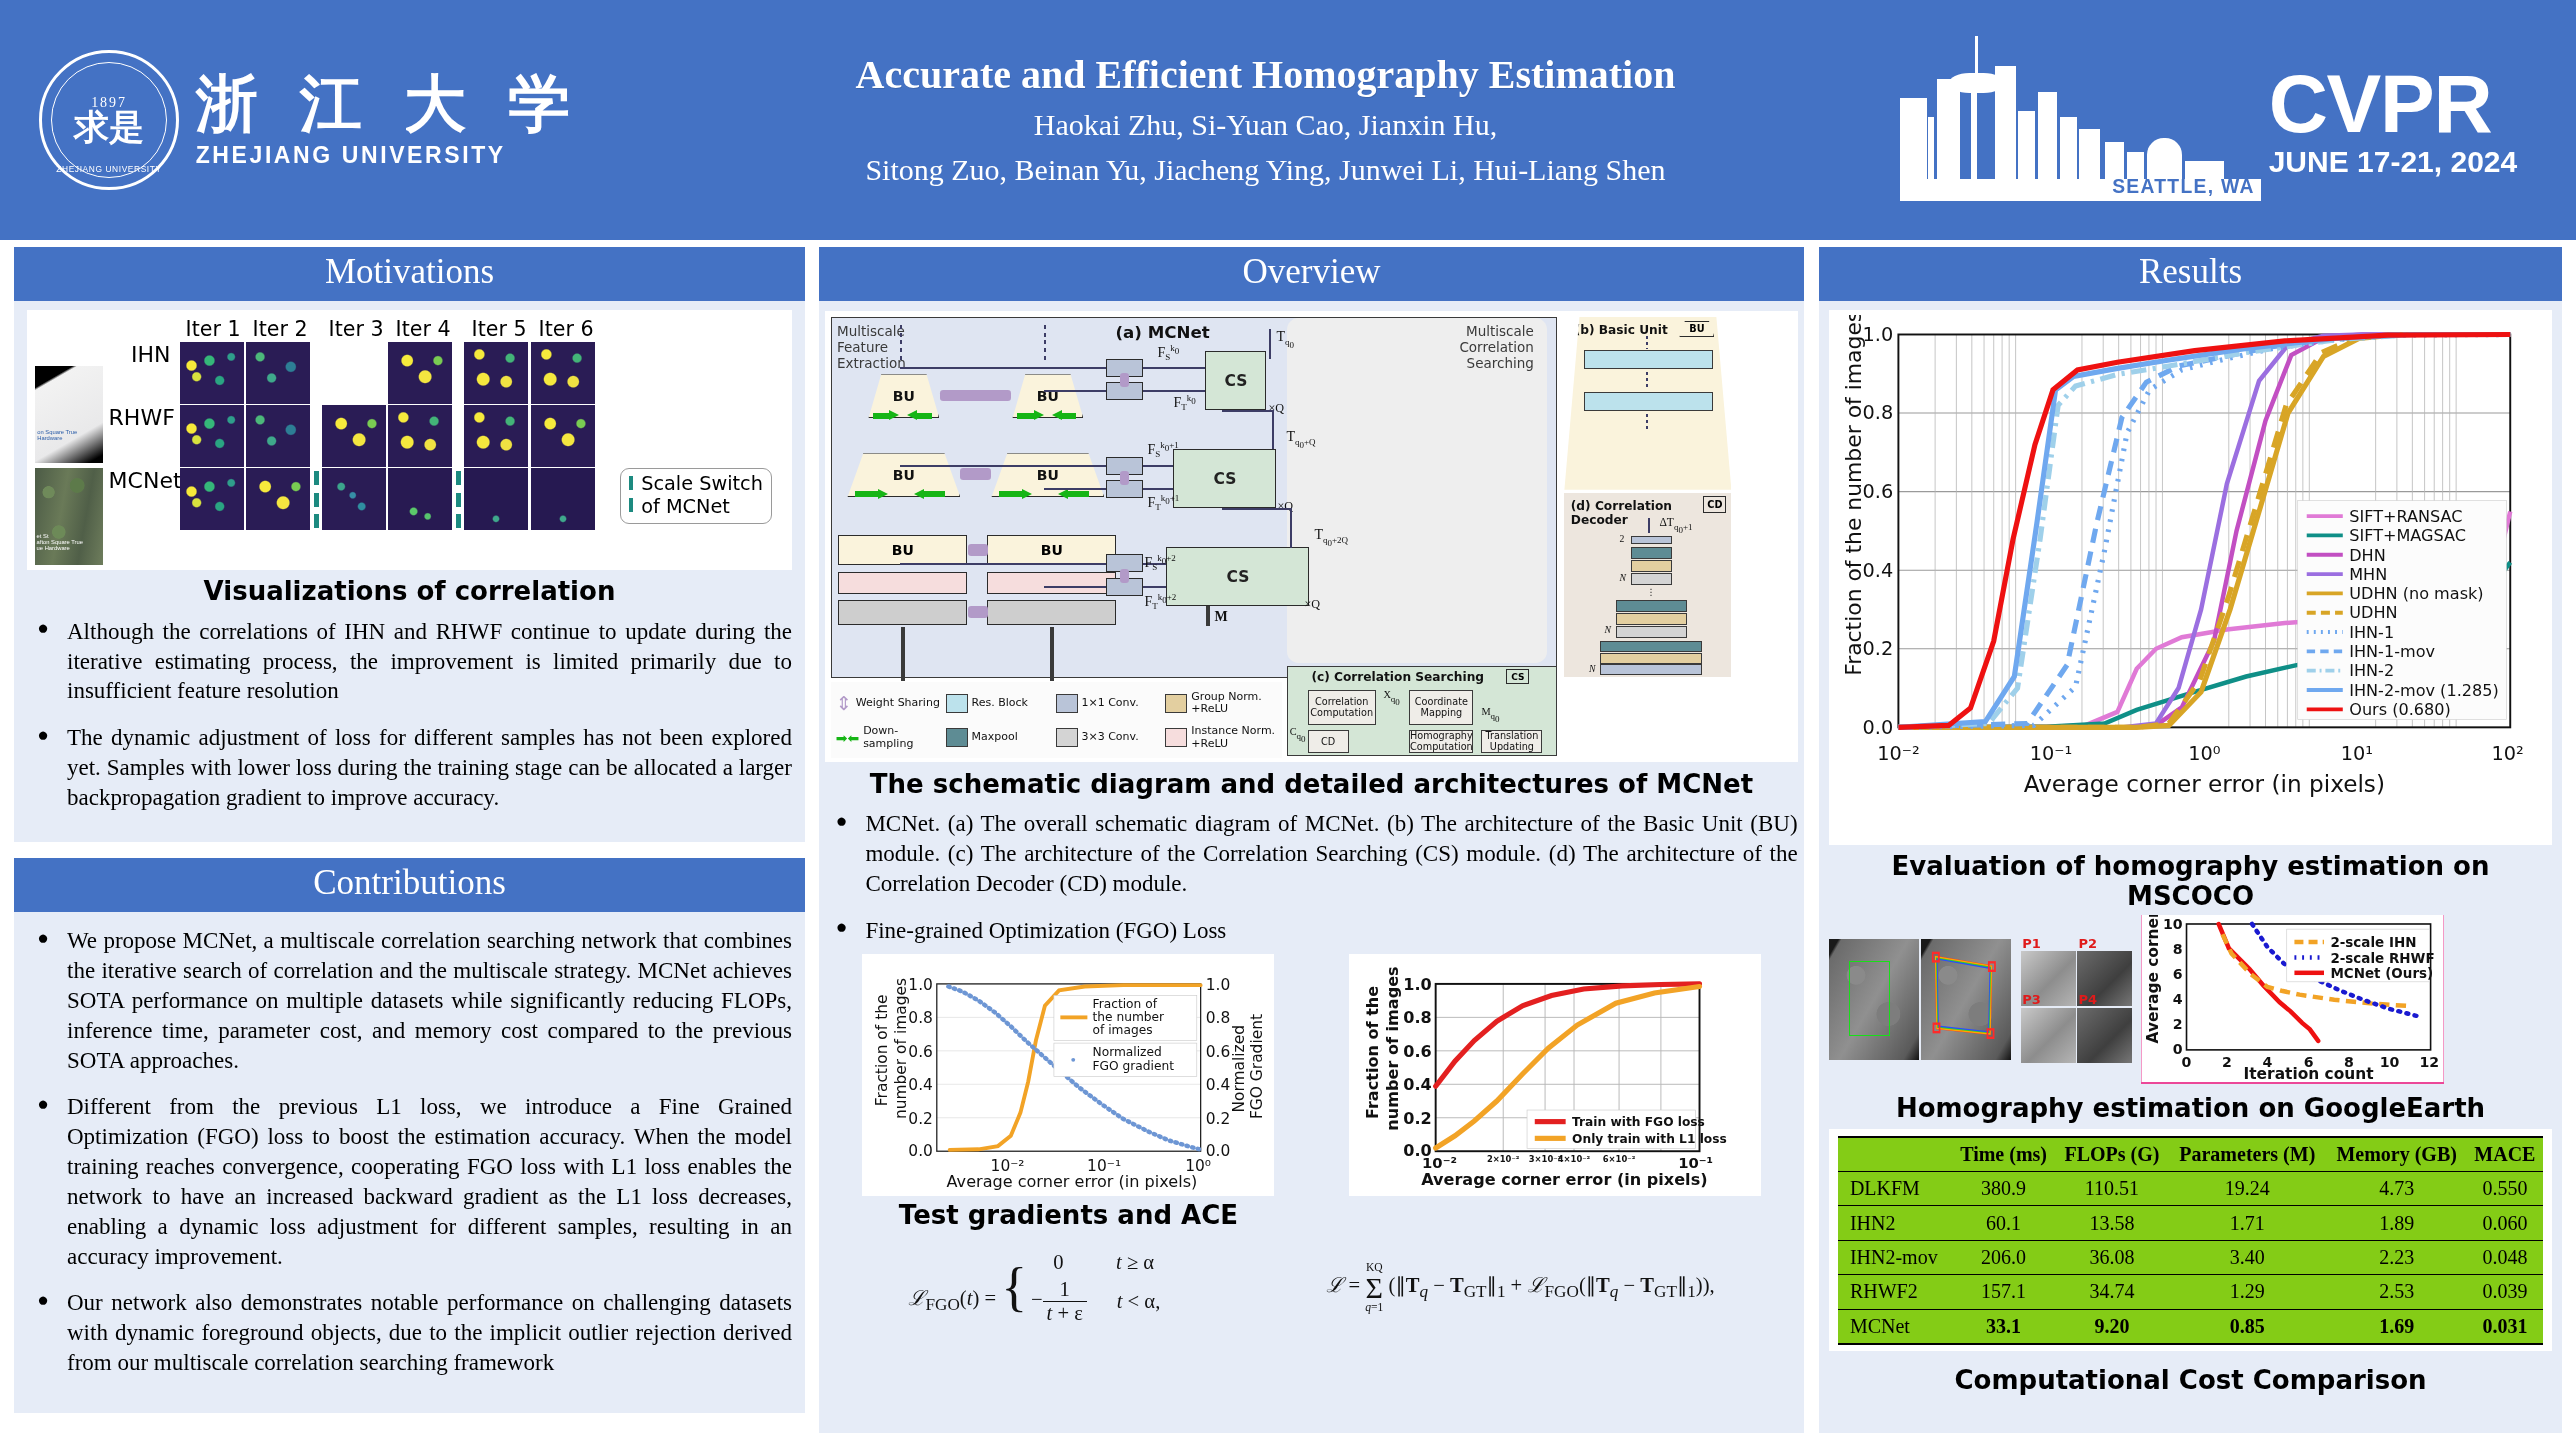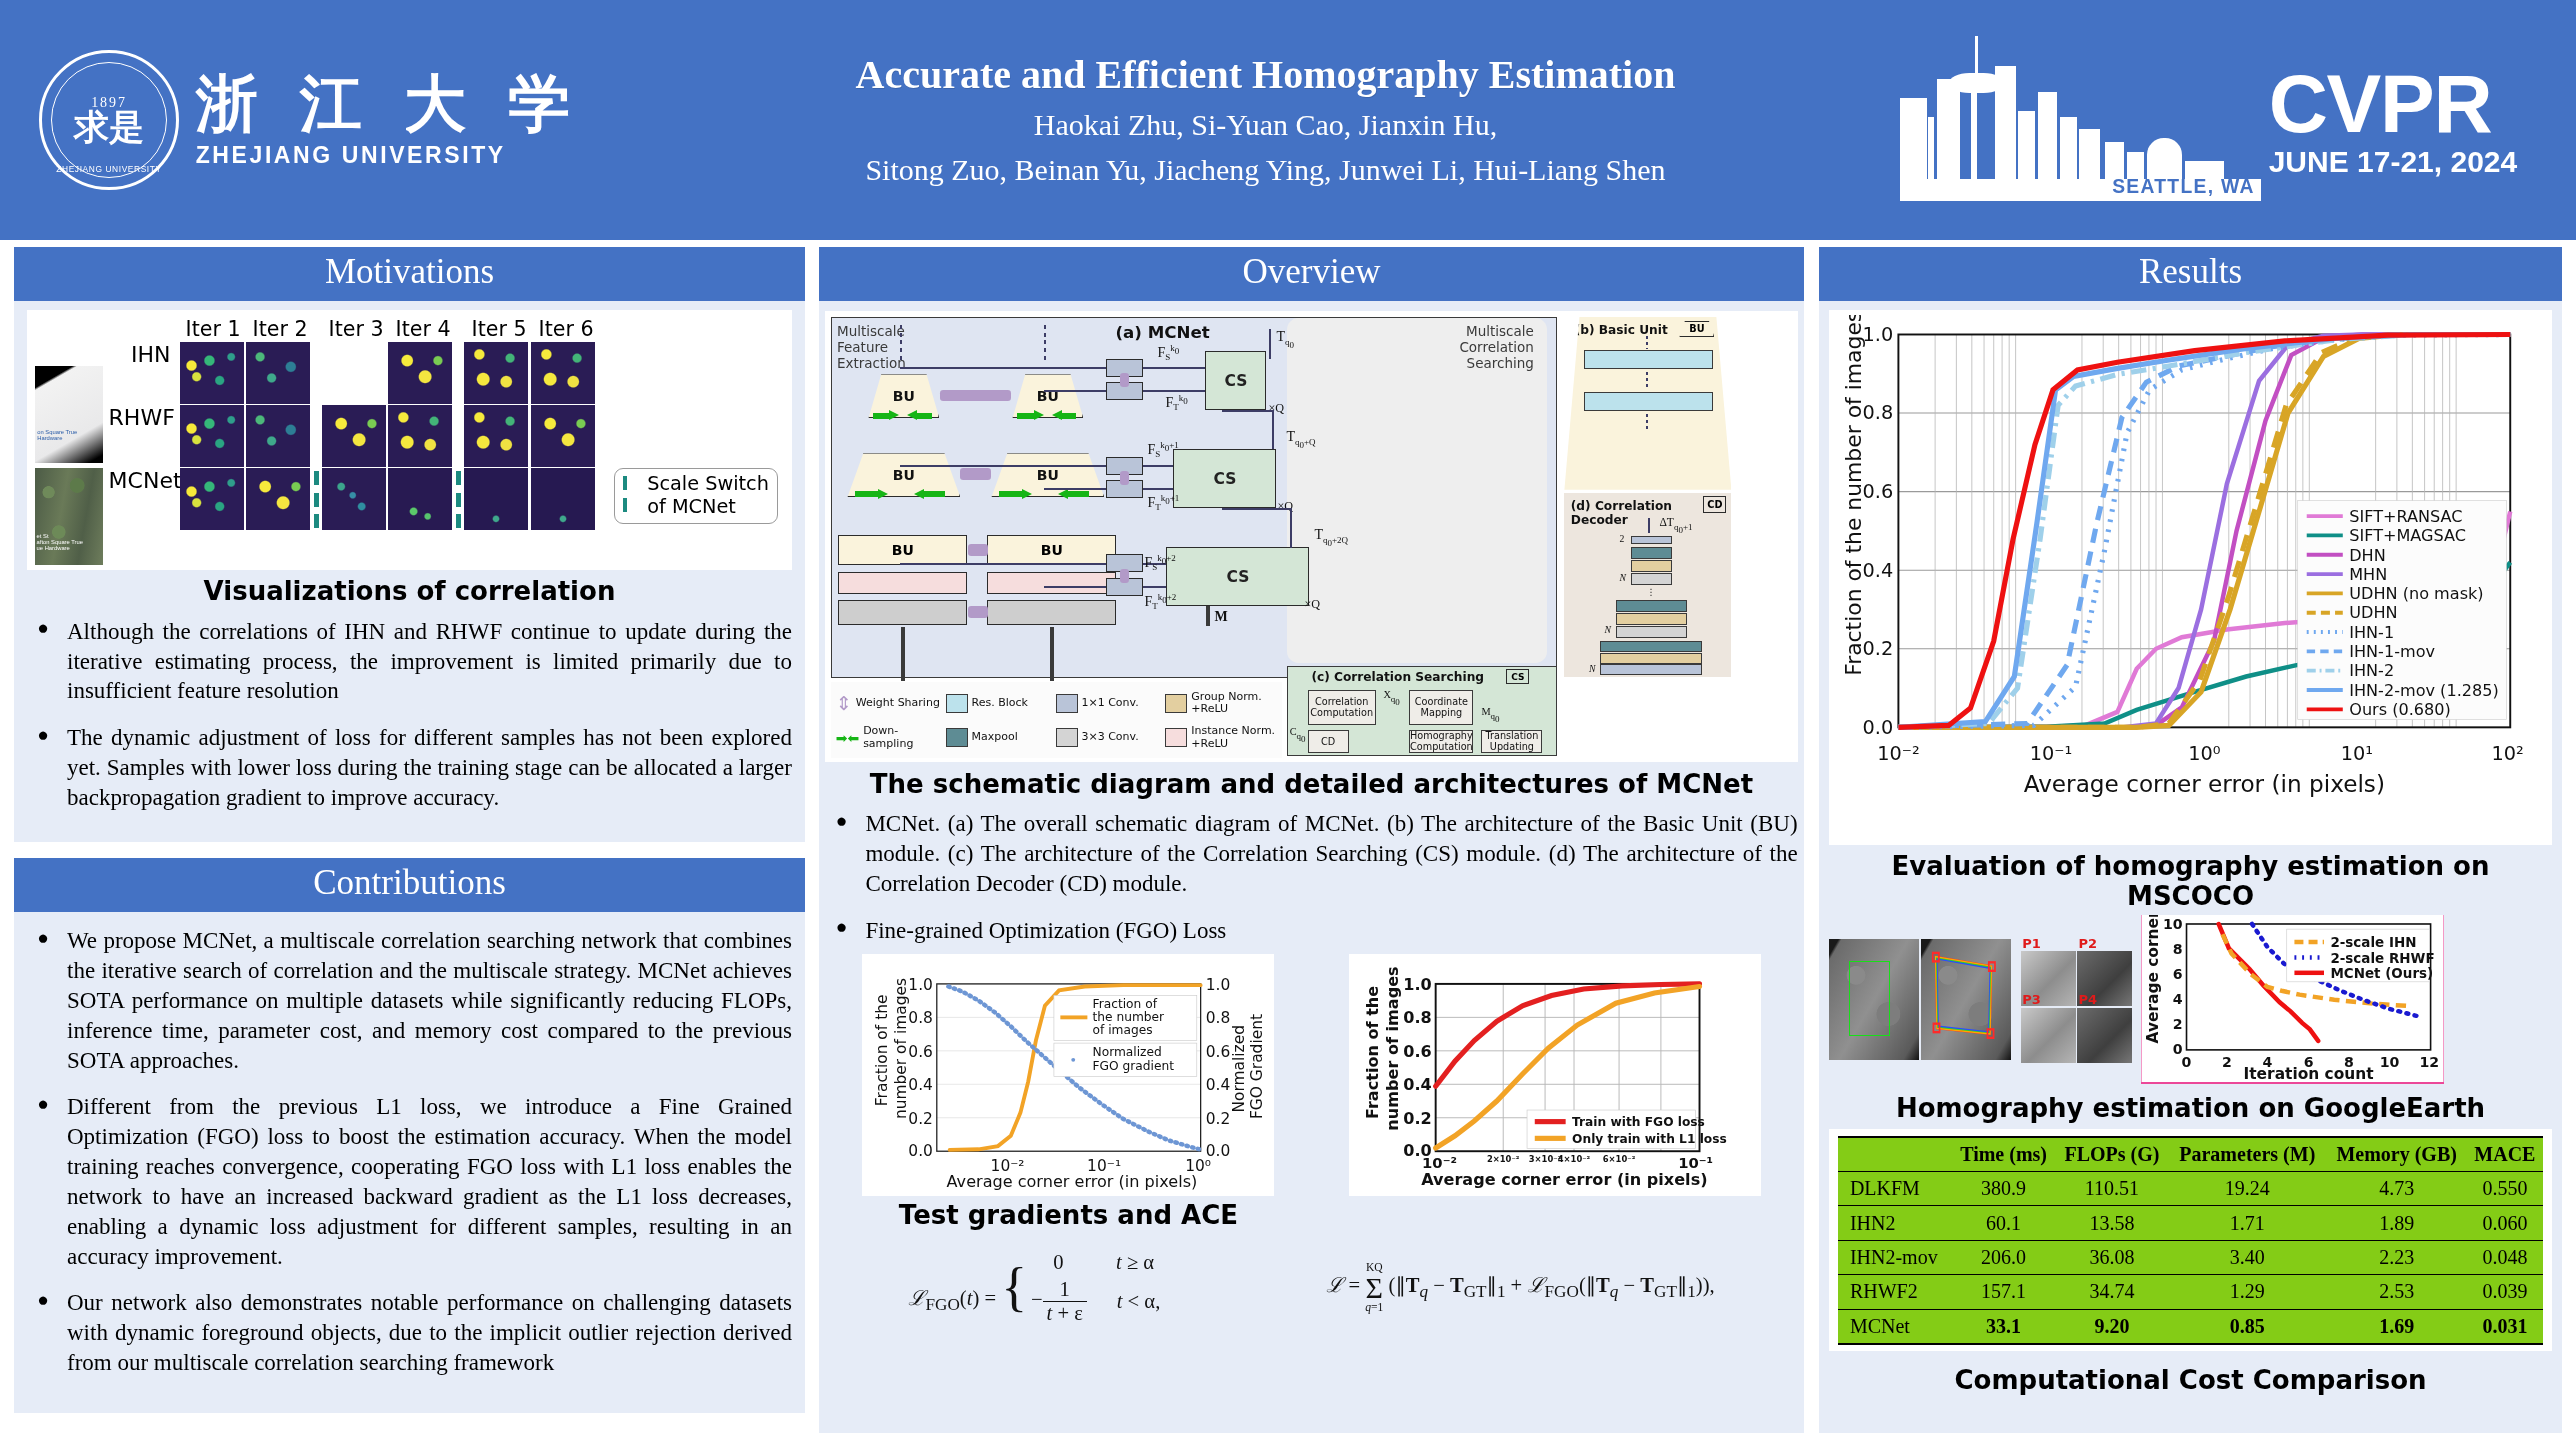--- a/index.html
+++ b/index.html
@@ -160,22 +160,22 @@
   }
   .corrcell { width:64px; height:62px; margin-right:2.6px; }
   .scale-tick { width:6.4px; height:62px; margin-right:2.6px; position:relative; }
   .scale-tick i {
     position:absolute; left:1.3px; width:4.5px; height:14px; background:#1c8a80; display:block;
   }
   .scale-tick i:nth-child(1){ top:2.6px; }
   .scale-tick i:nth-child(2){ top:24.5px; }
   .scale-tick i:nth-child(3){ top:46px; }
   .scale-legend {
-    margin-left:17px; border:1.3px solid #9a9a9a; border-radius:9px;
-    padding:3.9px 7.7px 5.2px 6.4px; background:#fff; display:flex; align-items:center; gap:18px;
+    margin-left:23px; border:1.3px solid #9a9a9a; border-radius:9px;
+    padding:3.9px 7.7px 5.2px 6.4px; background:#fff; display:flex; align-items:center; gap:6px;
   }
   .scale-legend .ticks { position:relative; width:7.7px; height:39px; }
   .scale-legend .ticks i {
     position:absolute; left:1.3px; width:4.5px; height:14px; background:#1c8a80;
   }
   .scale-legend .ticks i:nth-child(1){ top:0; }
   .scale-legend .ticks i:nth-child(2){ top:22px; }
   .scale-legend span {
     font-size:19.3px; line-height:1.15; font-family:"DejaVu Sans", sans-serif;
   }
@@ -622,21 +622,21 @@
               <span>CS</span>
             </div>
           <div class="cs-box" style="left:348px; top:138px; width:103px; height:59px;">
               <span>CS</span>
             </div>
           <div class="cs-box" style="left:341px; top:236px; width:143px; height:59px;">
               <span>CS</span>
             </div>
 
           <div class="mathlbl" style="left:332px; top:32px;">F<sub>S</sub><sup>k<sub>0</sub></sup></div>
-          <div class="mathlbl" style="left:340px; top:82px;">F<sub>T</sub><sup>k<sub>0</sub></sup></div>
+          <div class="mathlbl" style="left:348px; top:82px;">F<sub>T</sub><sup>k<sub>0</sub></sup></div>
           <div class="mathlbl" style="left:322px; top:129px;">F<sub>S</sub><sup>k<sub>0</sub>+1</sup></div>
           <div class="mathlbl" style="left:322px; top:182px;">F<sub>T</sub><sup>k<sub>0</sub>+1</sup></div>
           <div class="mathlbl" style="left:319px; top:227px;margin-top:15px;">F<sub>S</sub><sup>k<sub>0</sub>+2</sup></div>
           <div class="mathlbl" style="left:319px; top:281px;">F<sub>T</sub><sup>k<sub>0</sub>+2</sup></div>
           <div class="mathlbl" style="left:451px; top:18px;">T<sub>q<sub>0</sub></sub></div>
           <div class="mathlbl" style="left:461px; top:118px;">T<sub>q<sub>0</sub>+Q</sub></div>
           <div class="mathlbl" style="left:489px; top:216px;">T<sub>q<sub>0</sub>+2Q</sub></div>
           <div class="mathlbl" style="left:443px; top:90px; font-size:12.2px;">×Q</div>
           <div class="mathlbl" style="left:452px; top:188px; font-size:12.2px;">×Q</div>
           <div class="mathlbl" style="left:479px; top:286px; font-size:12.2px;">×Q</div>

